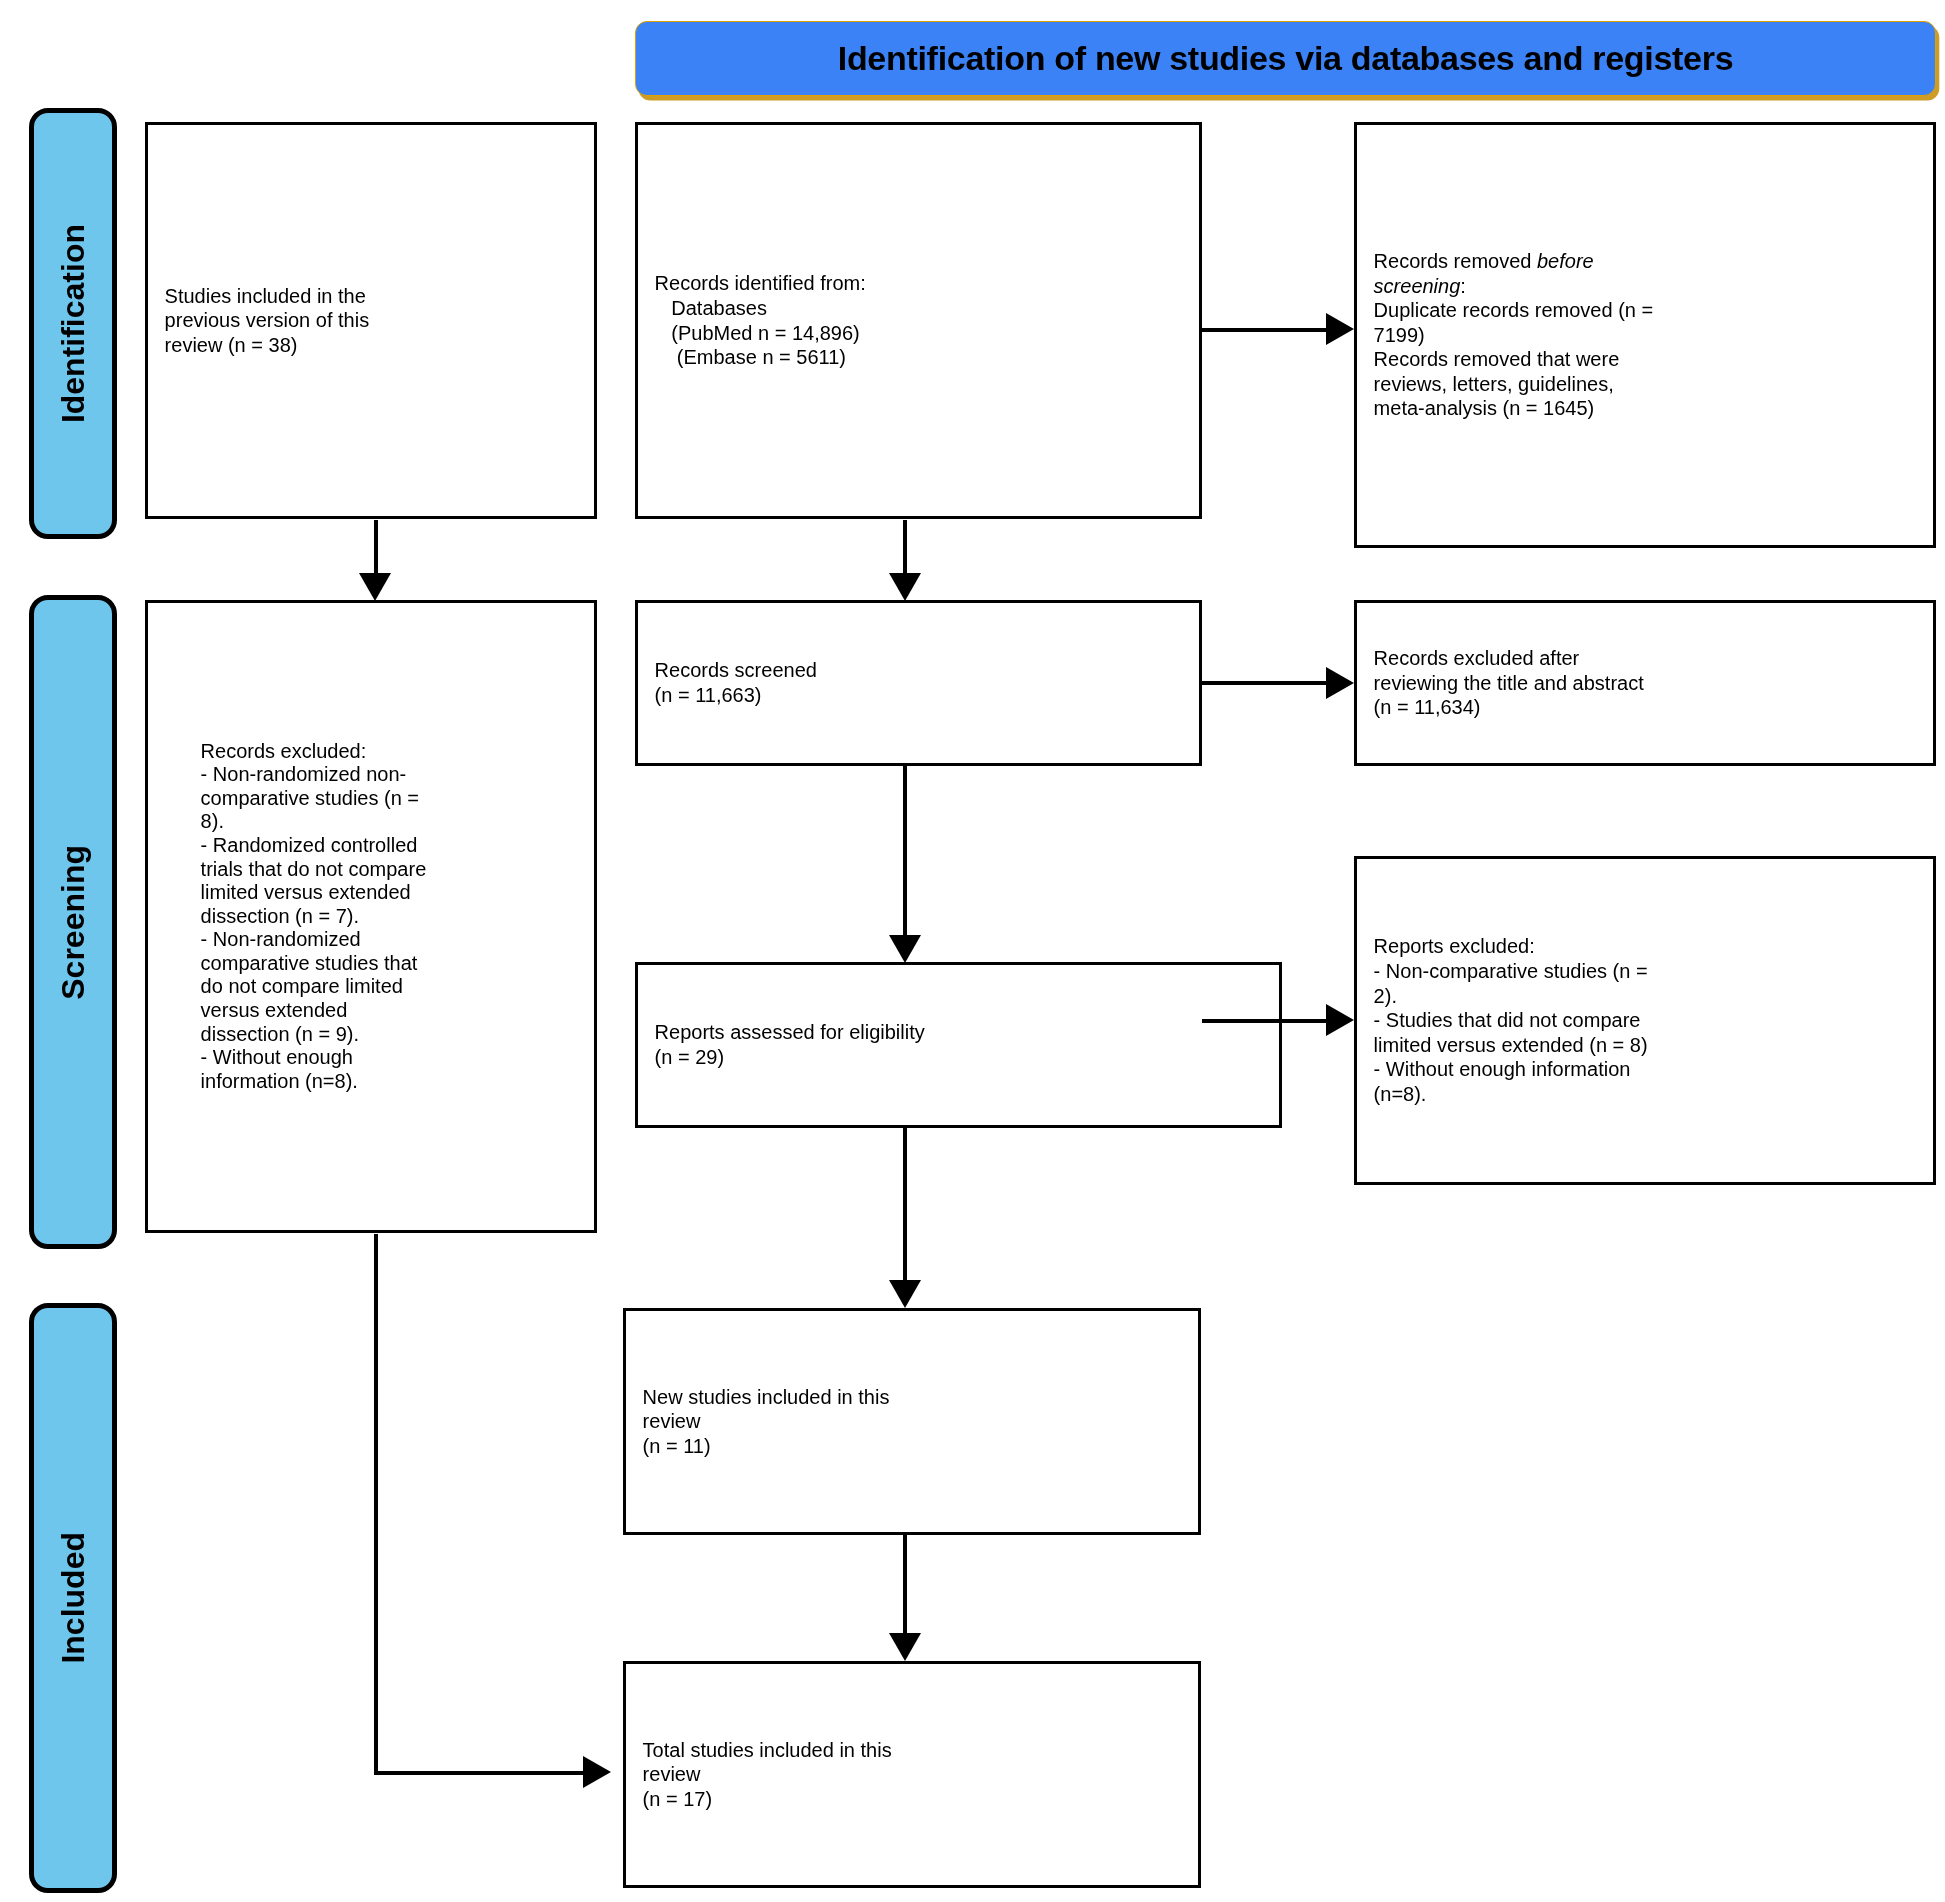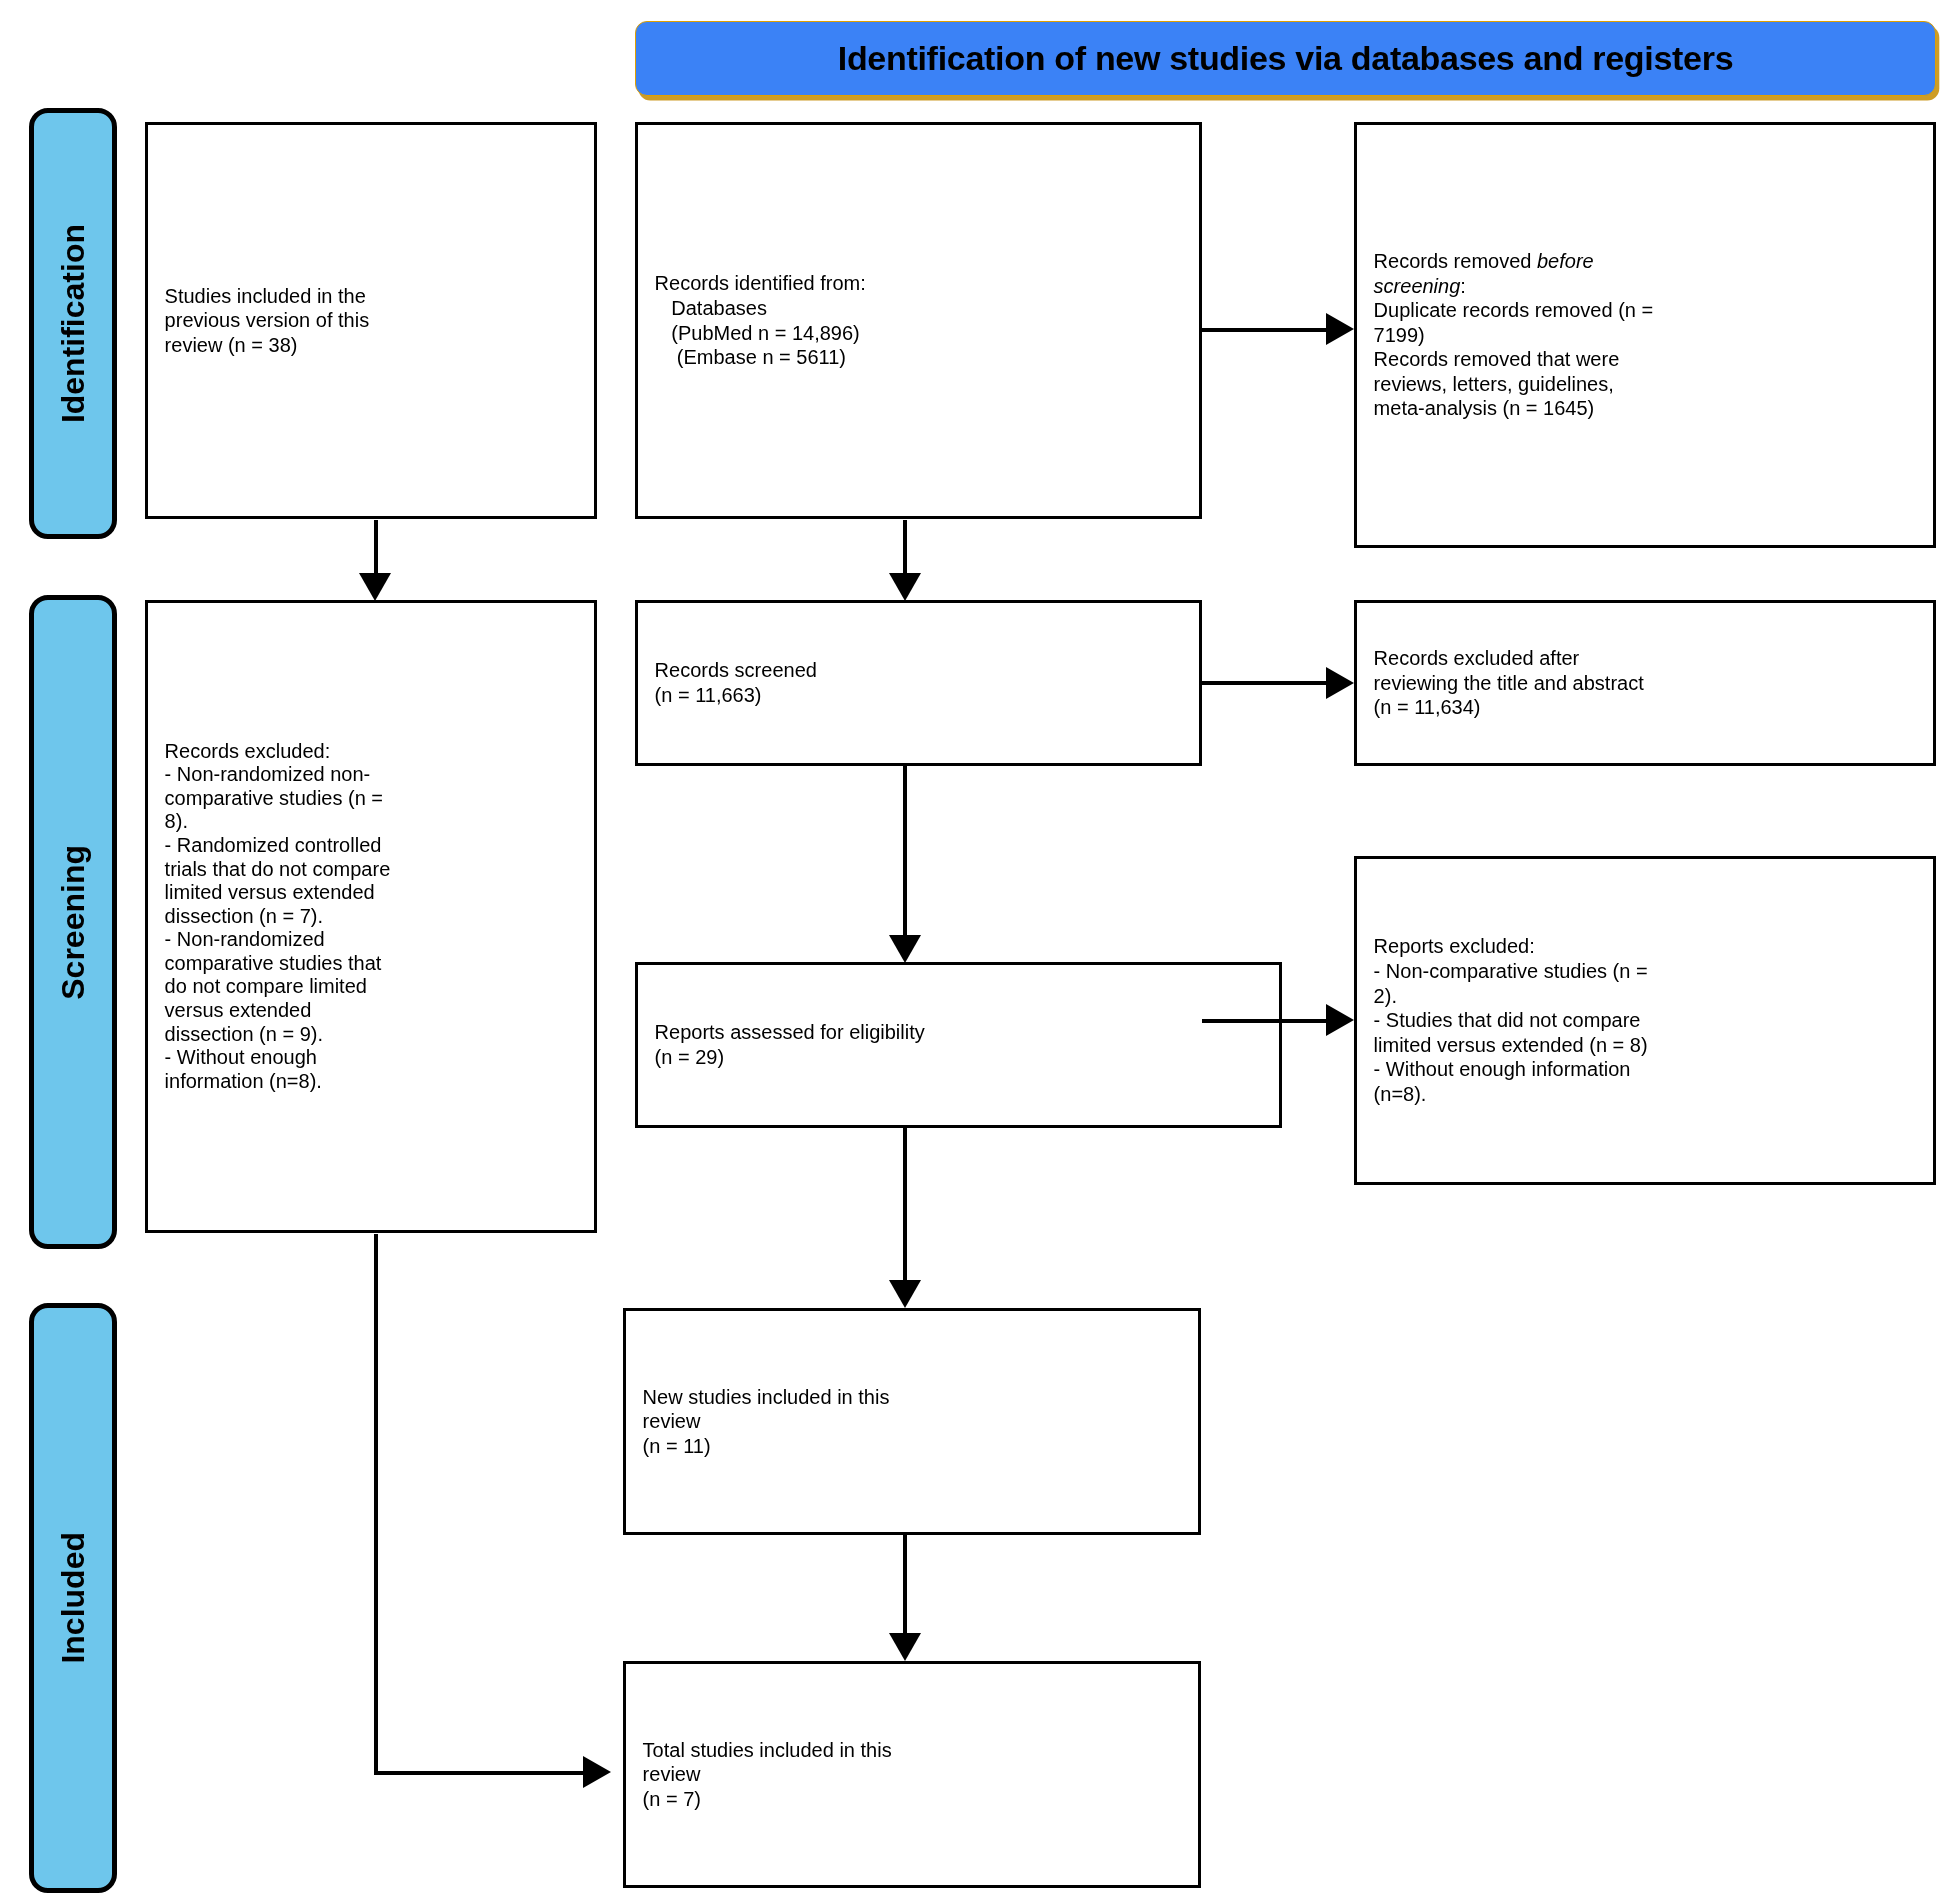--- a/index.html
+++ b/index.html
@@ -143,21 +143,21 @@
   <div class="fbox" style="left:1354px; top:122px; width:582px; height:426px;">
     <div class="fbox-text"><span>Records removed </span><span class="em">before</span>
 <span class="em">screening</span><span>:</span>
 <span>Duplicate records removed (n =
 7199)
 Records removed that were
 reviews, letters, guidelines,
 meta-analysis (n = 1645)</span></div>
   </div>
 
-  <div class="fbox tight" style="left:145px; top:600px; width:452px; height:633px;">
+  <div class="fbox tight" style="left:145px; top:600px; width:452px; height:633px;padding-left:36px;">
     <div class="fbox-text">Records excluded:
 - Non-randomized non-
 comparative studies (n =
 8).
 - Randomized controlled
 trials that do not compare
 limited versus extended
 dissection (n = 7).
 - Non-randomized
 comparative studies that
@@ -196,21 +196,21 @@
 
   <div class="fbox" style="left:623px; top:1308px; width:578px; height:227px;">
     <div class="fbox-text">New studies included in this
 review
 (n = 11)</div>
   </div>
 
   <div class="fbox" style="left:623px; top:1661px; width:578px; height:227px;">
     <div class="fbox-text">Total studies included in this
 review
-(n = 7)</div>
+(n = 17)</div>
   </div>
 
   <div class="vline" style="left:374px; top:520px; height:53px;"></div>
   <div class="arrow-down" style="left:359px; top:573px;"></div>
 
   <div class="vline" style="left:903px; top:520px; height:53px;"></div>
   <div class="arrow-down" style="left:889px; top:573px;"></div>
 
   <div class="hline" style="left:1202px; top:328px; width:125px;"></div>
   <div class="arrow-right" style="left:1326px; top:313px;"></div>

